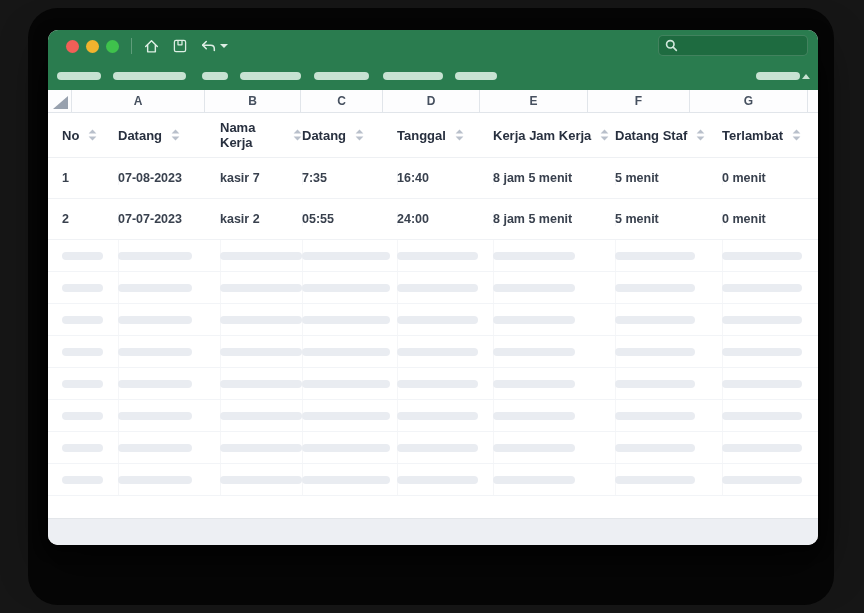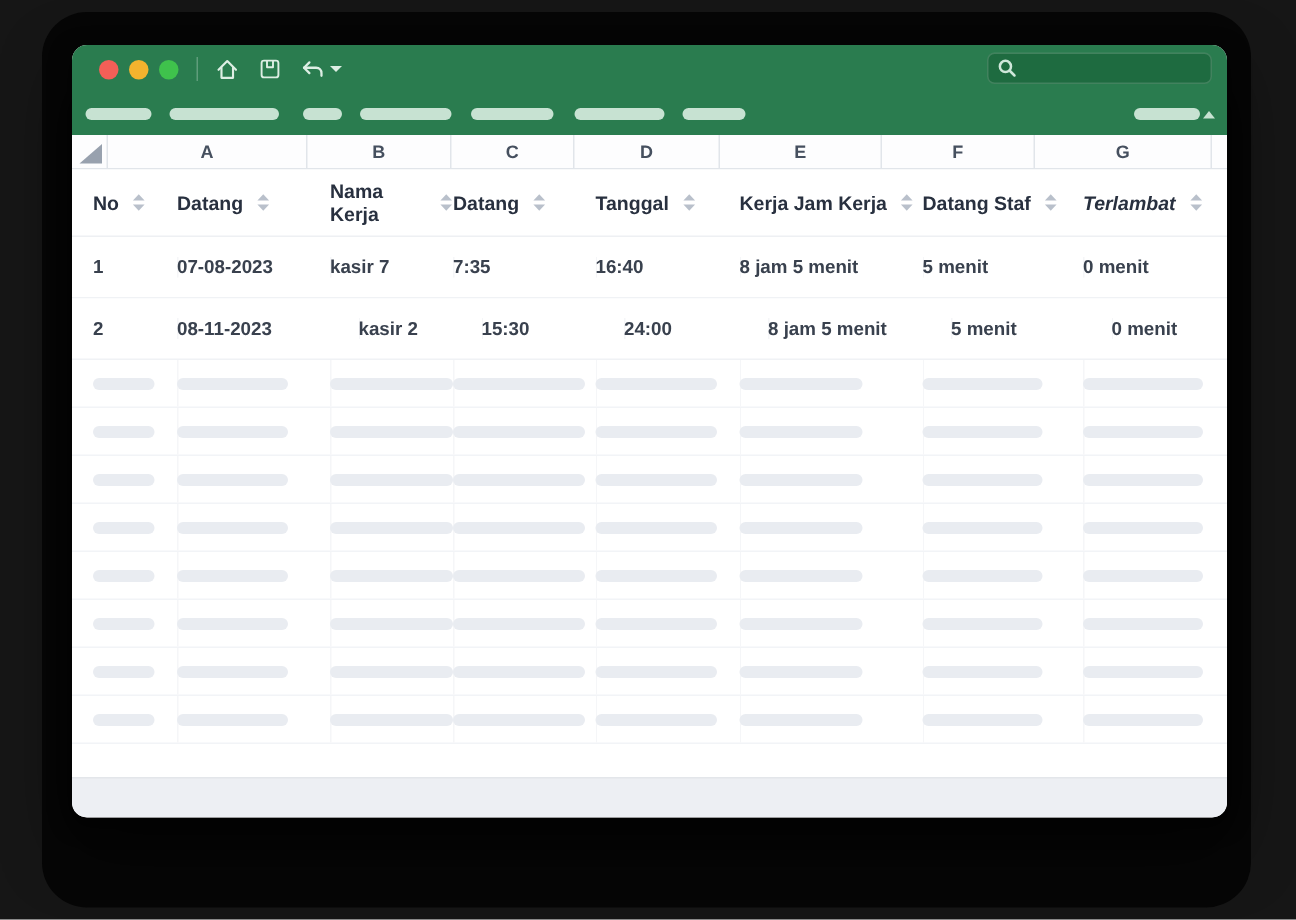--- a/index.html
+++ b/index.html
@@ -188,21 +188,21 @@
       </div>
       <div class="th" style="width: 107px; flex: 0 0 107px;">
         <span>Datang Staf</span>
         <span class="sort">
           <svg width="9" height="12" viewBox="0 0 9 12" fill="#b9c0cb">
             <polygon points="4.5,0.5 8.4,4.6 0.6,4.6"></polygon>
             <polygon points="0.6,7.4 8.4,7.4 4.5,11.5"></polygon>
           </svg>
         </span>
       </div>
-      <div class="th" style="width: 88px; flex: 0 0 88px; font-style: italic;">
+      <div class="th" style="width: 88px; flex: 0 0 88px;">
         <span>Terlambat</span>
         <span class="sort">
           <svg width="9" height="12" viewBox="0 0 9 12" fill="#b9c0cb">
             <polygon points="4.5,0.5 8.4,4.6 0.6,4.6"></polygon>
             <polygon points="0.6,7.4 8.4,7.4 4.5,11.5"></polygon>
           </svg>
         </span>
       </div>
     </div>
 
@@ -212,23 +212,23 @@
         <div class="td" style="width: 102px; flex: 0 0 102px;">07-08-2023</div>
         <div class="td" style="width: 82px; flex: 0 0 82px;">kasir 7</div>
         <div class="td" style="width: 95px; flex: 0 0 95px;">7:35</div>
         <div class="td" style="width: 96px; flex: 0 0 96px;">16:40</div>
         <div class="td" style="width: 122px; flex: 0 0 122px;">8 jam 5 menit</div>
         <div class="td" style="width: 107px; flex: 0 0 107px;">5 menit</div>
         <div class="td" style="width: 88px; flex: 0 0 88px;">0 menit</div>
       </div>
       <div class="trow">
         <div class="td" style="width: 56px; flex: 0 0 56px;">2</div>
-        <div class="td" style="width: 102px; flex: 0 0 102px;">08-11-2023</div>
-        <div class="td" style="width: 82px; flex: 0 0 82px; margin-left: 19px;">kasir 2</div>
-        <div class="td" style="width: 95px; flex: 0 0 95px;">15:30</div>
+        <div class="td" style="width: 102px; flex: 0 0 102px;">07-07-2023</div>
+        <div class="td" style="width: 82px; flex: 0 0 82px;">kasir 2</div>
+        <div class="td" style="width: 95px; flex: 0 0 95px;">05:55</div>
         <div class="td" style="width: 96px; flex: 0 0 96px;">24:00</div>
         <div class="td" style="width: 122px; flex: 0 0 122px;">8 jam 5 menit</div>
         <div class="td" style="width: 107px; flex: 0 0 107px;">5 menit</div>
         <div class="td" style="width: 88px; flex: 0 0 88px;">0 menit</div>
       </div>
       <div class="skrow">
         <div class="skcell" style="width: 56px; flex: 0 0 56px;">
           <div class="sk" style="width: 41px;"></div>
         </div>
         <div class="skcell" style="width: 102px; flex: 0 0 102px;">

